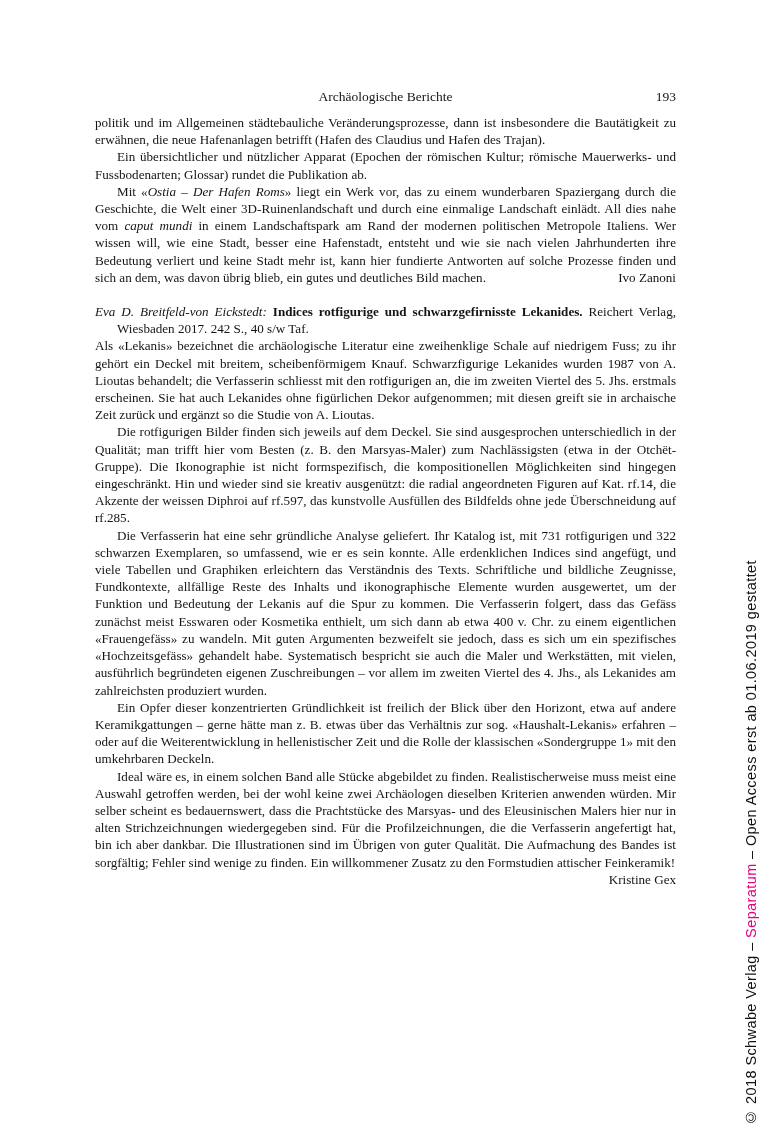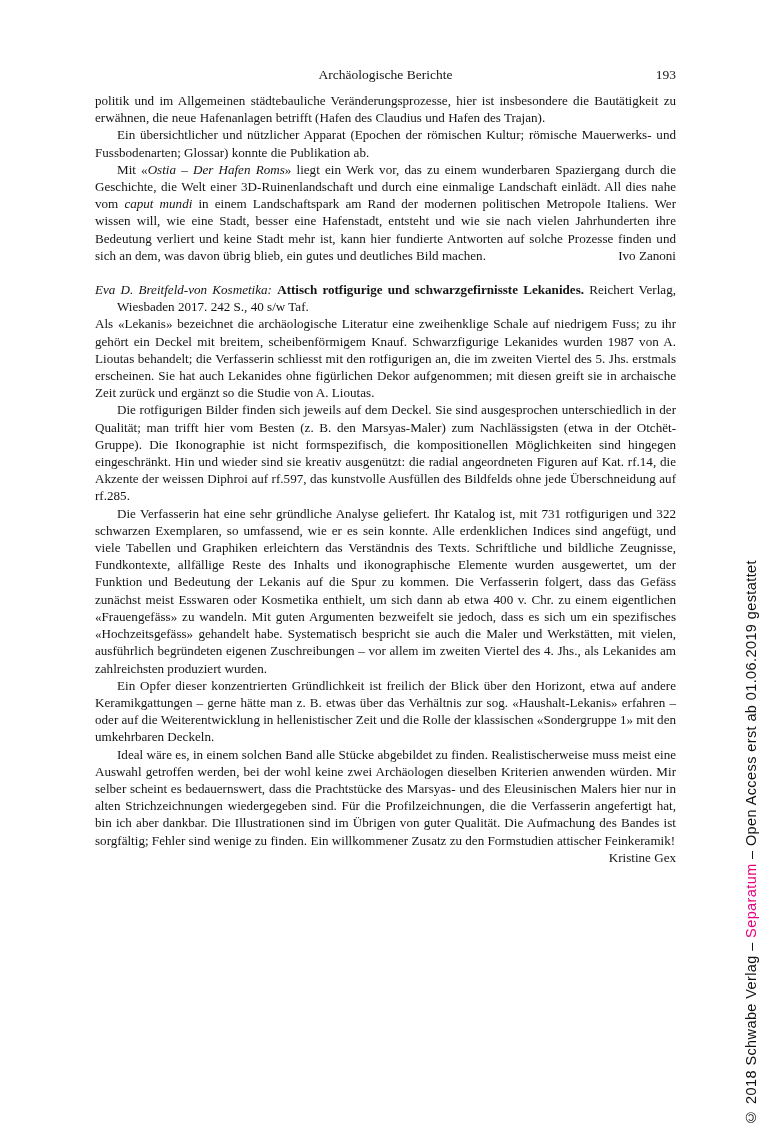--- a/index.html
+++ b/index.html
@@ -16,21 +16,21 @@
     overflow: hidden;
   }
   .page {
     position: absolute;
     inset: 0;
     background: #ffffff;
   }
   .content {
     position: absolute;
     left: 95px;
-    top: 66px;
+    top: 88px;
     width: 581px;
   }
   .header {
     position: relative;
     font-size: 13.5px;
     line-height: 17px;
     margin-bottom: 9px;
   }
   .running-title {
     display: block;
@@ -81,27 +81,27 @@
 <body>
 
 <div class="page">
   <div class="content">
 
     <div class="header">
       <span class="running-title">Archäologische Berichte</span>
       <span class="page-number">193</span>
     </div>
 
-    <p class="para"><span><span>politik und im Allgemeinen städtebauliche Veränderungsprozesse, hier ist insbesondere die Bautätigkeit zu erwähnen, die neue Hafenanlagen betrifft (Hafen des Claudius und Hafen des Trajan).</span></span></p>
+    <p class="para"><span><span>politik und im Allgemeinen städtebauliche Veränderungsprozesse, dann ist insbesondere die Bautätigkeit zu erwähnen, die neue Hafenanlagen betrifft (Hafen des Claudius und Hafen des Trajan).</span></span></p>
 
-    <p class="para indent"><span><span>Ein übersichtlicher und nützlicher Apparat (Epochen der römischen Kultur; römische Mauerwerks- und Fussbodenarten; Glossar) konnte die Publikation ab.</span></span></p>
+    <p class="para indent"><span><span>Ein übersichtlicher und nützlicher Apparat (Epochen der römischen Kultur; römische Mauerwerks- und Fussbodenarten; Glossar) rundet die Publikation ab.</span></span></p>
 
     <p class="para indent"><span><span>Mit «</span><em>Ostia – Der Hafen Roms</em><span>» liegt ein Werk vor, das zu einem wunderbaren Spaziergang durch die Geschichte, die Welt einer 3D-Ruinenlandschaft und durch eine einmalige Landschaft einlädt. All dies nahe vom </span><em>caput mundi</em><span> in einem Landschaftspark am Rand der modernen politischen Metropole Italiens. Wer wissen will, wie eine Stadt, besser eine Hafenstadt, entsteht und wie sie nach vielen Jahrhunderten ihre Bedeutung verliert und keine Stadt mehr ist, kann hier fundierte Antworten auf solche Prozesse finden und sich an dem, was davon übrig blieb, ein gutes und deutliches Bild machen.</span></span><span class="attribution">Ivo Zanoni</span></p>
 
-    <p class="para heading-block"><span><em>Eva D. Breitfeld-von Kosmetika: </em><strong>Attisch rotfigurige und schwarzgefirnisste Lekanides.</strong><span> Reichert Verlag, Wiesbaden 2017. 242 S., 40 s/w Taf.</span></span></p>
+    <p class="para heading-block"><span><em>Eva D. Breitfeld-von Eickstedt: </em><strong>Indices rotfigurige und schwarzgefirnisste Lekanides.</strong><span> Reichert Verlag, Wiesbaden 2017. 242 S., 40 s/w Taf.</span></span></p>
 
     <p class="para"><span><span>Als «Lekanis» bezeichnet die archäologische Literatur eine zweihenklige Schale auf niedrigem Fuss; zu ihr gehört ein Deckel mit breitem, scheibenförmigem Knauf. Schwarzfigurige Lekanides wurden 1987 von A. Lioutas behandelt; die Verfasserin schliesst mit den rotfigurigen an, die im zweiten Viertel des 5. Jhs. erstmals erscheinen. Sie hat auch Lekanides ohne figürlichen Dekor aufgenommen; mit diesen greift sie in archaische Zeit zurück und ergänzt so die Studie von A. Lioutas.</span></span></p>
 
     <p class="para indent"><span><span>Die rotfigurigen Bilder finden sich jeweils auf dem Deckel. Sie sind ausgesprochen unterschiedlich in der Qualität; man trifft hier vom Besten (z. B. den Marsyas-Maler) zum Nachlässigsten (etwa in der Otchët-Gruppe). Die Ikonographie ist nicht formspezifisch, die kompositionellen Möglichkeiten sind hingegen eingeschränkt. Hin und wieder sind sie kreativ ausgenützt: die radial angeordneten Figuren auf Kat. rf.14, die Akzente der weissen Diphroi auf rf.597, das kunstvolle Ausfüllen des Bildfelds ohne jede Überschneidung auf rf.285.</span></span></p>
 
     <p class="para indent"><span><span>Die Verfasserin hat eine sehr gründliche Analyse geliefert. Ihr Katalog ist, mit 731 rotfigurigen und 322 schwarzen Exemplaren, so umfassend, wie er es sein konnte. Alle erdenklichen Indices sind angefügt, und viele Tabellen und Graphiken erleichtern das Verständnis des Texts. Schriftliche und bildliche Zeugnisse, Fundkontexte, allfällige Reste des Inhalts und ikonographische Elemente wurden ausgewertet, um der Funktion und Bedeutung der Lekanis auf die Spur zu kommen. Die Verfasserin folgert, dass das Gefäss zunächst meist Esswaren oder Kosmetika enthielt, um sich dann ab etwa 400 v. Chr. zu einem eigentlichen «Frauengefäss» zu wandeln. Mit guten Argumenten bezweifelt sie jedoch, dass es sich um ein spezifisches «Hochzeitsgefäss» gehandelt habe. Systematisch bespricht sie auch die Maler und Werkstätten, mit vielen, ausführlich begründeten eigenen Zuschreibungen – vor allem im zweiten Viertel des 4. Jhs., als Lekanides am zahlreichsten produziert wurden.</span></span></p>
 
     <p class="para indent"><span><span>Ein Opfer dieser konzentrierten Gründlichkeit ist freilich der Blick über den Horizont, etwa auf andere Keramikgattungen – gerne hätte man z. B. etwas über das Verhältnis zur sog. «Haushalt-Lekanis» erfahren – oder auf die Weiterentwicklung in hellenistischer Zeit und die Rolle der klassischen «Sondergruppe 1» mit den umkehrbaren Deckeln.</span></span></p>
 
     <p class="para indent"><span><span>Ideal wäre es, in einem solchen Band alle Stücke abgebildet zu finden. Realistischerweise muss meist eine Auswahl getroffen werden, bei der wohl keine zwei Archäologen dieselben Kriterien anwenden würden. Mir selber scheint es bedauernswert, dass die Prachtstücke des Marsyas- und des Eleusinischen Malers hier nur in alten Strichzeichnungen wiedergegeben sind. Für die Profilzeichnungen, die die Verfasserin angefertigt hat, bin ich aber dankbar. Die Illustrationen sind im Übrigen von guter Qualität. Die Aufmachung des Bandes ist sorgfältig; Fehler sind wenige zu finden. Ein willkommener Zusatz zu den Formstudien attischer Feinkeramik!</span></span><span class="attribution">Kristine Gex</span></p>

